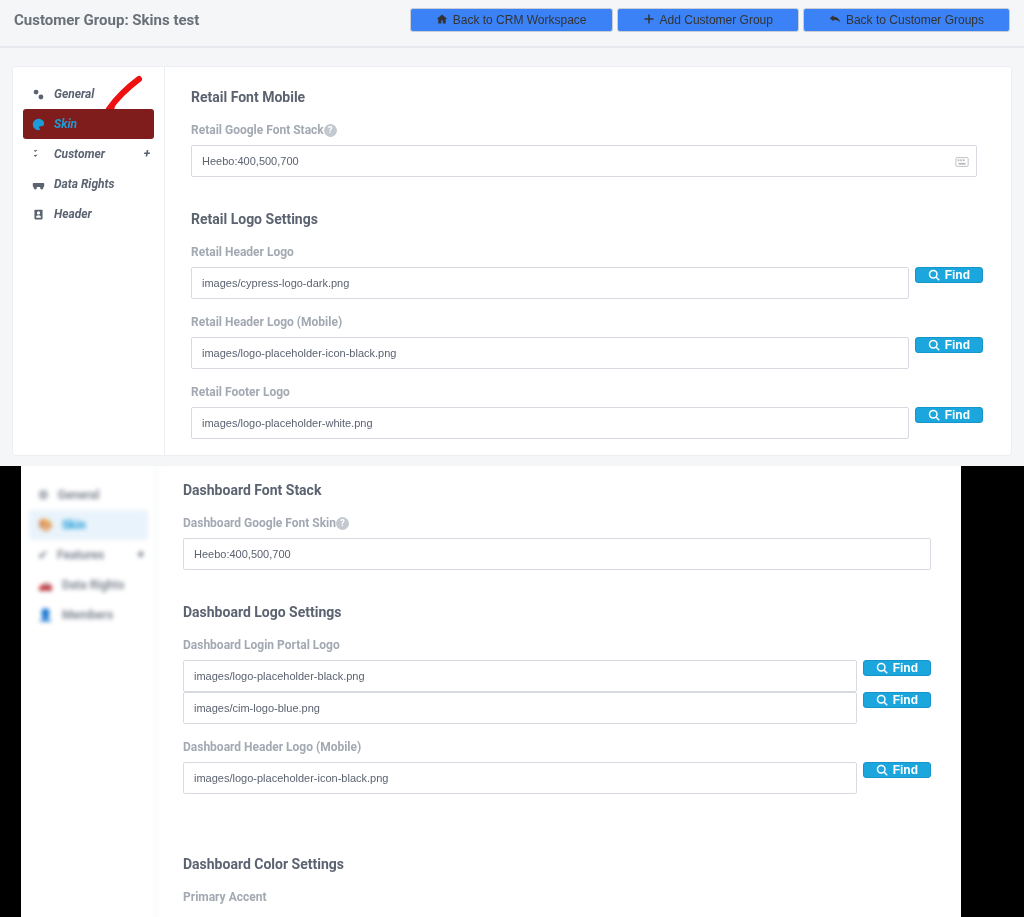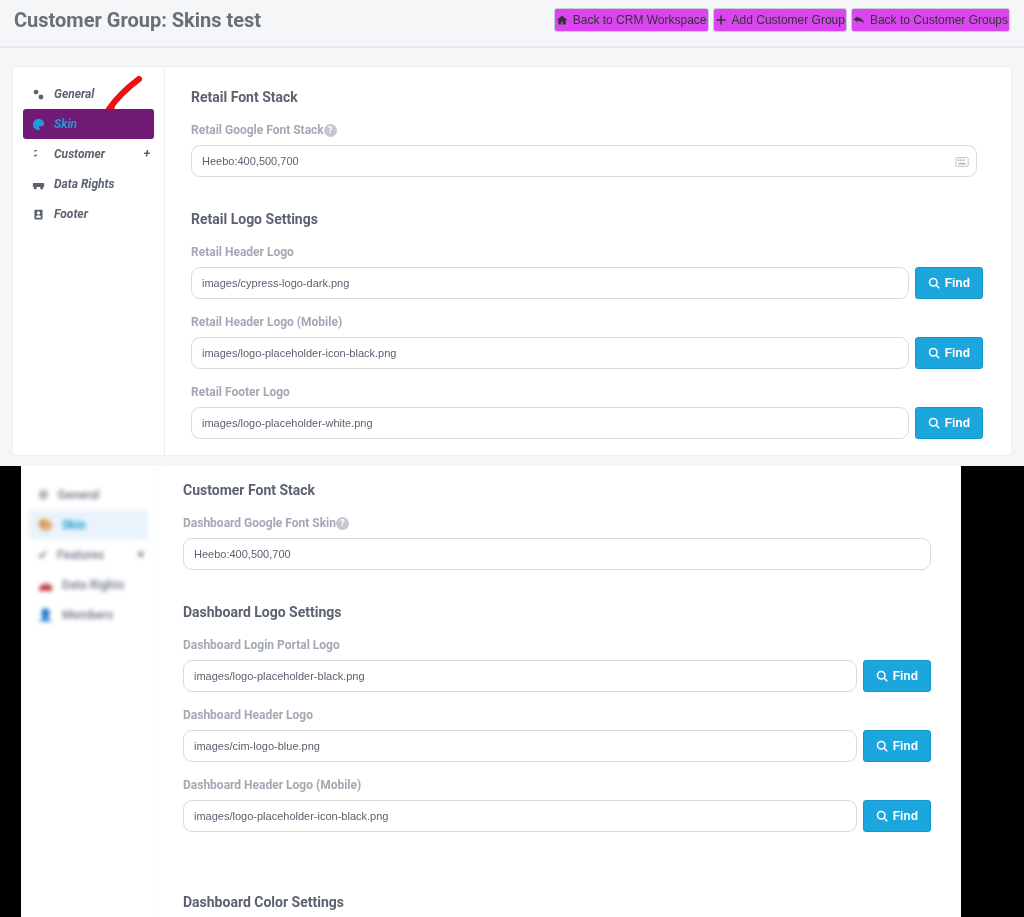--- a/index.html
+++ b/index.html
@@ -1,35 +1,35 @@
 <!DOCTYPE html>
 <html><head>
 <meta charset="utf-8">
 <style>
 * { box-sizing: border-box; margin: 0; padding: 0; }
 body { font-family: -apple-system, BlinkMacSystemFont, "Segoe UI", Roboto, Helvetica, Arial, sans-serif; background: #f4f6f8; color: #333; width: 1024px; }
 .topbar { display: flex; align-items: center; justify-content: space-between; padding: 8px 14px 14px 14px; border-bottom: 2px solid #e6e9ed; }
-.page-title { font-size: 20px; font-weight: 700; color: #6a7078; text-align: right; }
+.page-title { font-size: 15px; font-weight: 700; color: #6a7078; text-align: right; }
 .topbar-actions { display: flex; gap: 4px; }
-.btn { display: inline-flex; align-items: center; gap: 5px; background: #d946ef; border: 1px solid #c9ced6; border-radius: 3px; padding: 4px 1px; font-size: 12px; color: #333; cursor: pointer; }
+.btn { display: inline-flex; align-items: flex-start; gap: 5px; background: #3b82f6; border: 1px solid #c9ced6; border-radius: 3px; padding: 4px 25px; font-size: 12px; color: #333; cursor: pointer; }
 .btn .ico { width: 12px; height: 12px; display: inline-block; }
 
 .panel { background: #fff; margin: 18px 12px 0 12px; border: 1px solid #eceef2; border-radius: 3px; display: flex; min-height: 355px; position: relative; }
 .sidebar { width: 152px; padding: 12px 10px; border-right: 1px solid #eceef2; }
 .sideitem { display: flex; align-items: center; gap: 9px; padding: 8px 9px; font-size: 12px; font-weight: 700; color: #5b6270; border-radius: 3px; cursor: pointer; position: relative; font-style: italic; }
-.sideitem.active { background: #701a75; color: #1b9bd8; }
+.sideitem.active { background: #7f1d1d; color: #1b9bd8; }
 .sideitem .sico { width: 13px; height: 13px; display: inline-flex; align-items: center; justify-content: center; }
 .sideitem .plus { position: absolute; right: 4px; font-weight: 700; color: #5b6270; }
 .content { flex: 1; padding: 16px 28px 16px 26px; }
 .section-title { font-size: 14px; font-weight: 700; color: #5b6270; margin-bottom: 18px; margin-top: 6px; }
 .field-label { font-size: 12px; font-weight: 700; color: #a3a9b3; margin: 16px 0 8px 0; display: flex; align-items: center; gap: 0; }
 .qmark { width: 13px; height: 13px; border-radius: 50%; background: #c4c9d0; color: #fff; font-size: 9px; font-weight: 700; display: inline-flex; align-items: center; justify-content: center; }
 .input-row { display: flex; gap: 6px; align-items: stretch; }
-.text-input { flex: 1; border: 1px solid #d7dbe1; border-radius: 9px; padding: 7px 10px; font-size: 11px; color: #5b6270; background: #fff; height: 32px; }
-.find-btn { background: #1ba6dd; border: 1px solid #1596c9; color: #fff; font-size: 12px; font-weight: 700; padding: 0 12px; border-radius: 3px; display: inline-flex; align-items: center; gap: 5px; cursor: pointer; height: 32px; }
+.text-input { flex: 1; border: 1px solid #d7dbe1; border-radius: 2px; padding: 7px 10px; font-size: 11px; color: #5b6270; background: #fff; height: 32px; }
+.find-btn { background: #1ba6dd; border: 1px solid #1596c9; color: #fff; font-size: 12px; font-weight: 700; padding: 0 12px; border-radius: 3px; display: inline-flex; align-items: center; gap: 5px; cursor: pointer; height: 16px; }
 .find-btn .mag { width: 12px; height: 12px; }
 .kb-icon { width:14px; height:14px; opacity:.55; }
 
 
 .arrow-anno { position: absolute; left: 86px; top: 8px; width: 46px; height: 44px; pointer-events: none; }
 
 
 .black-wrap { width: 1024px; background: #000; margin-top: 10px; padding-bottom: 8px; }
 .panel2 { background: #fff; margin: 0 63px 0 21px; display: flex; min-height: 480px; }
 .sidebar2 { width: 136px; padding: 14px 8px; border-right: 1px solid #eceef2; filter: blur(2.2px); }
@@ -116,26 +116,26 @@
       <span>Data Rights</span>
     </div>
     <div class="sideitem">
       <span class="sico">
           <svg viewBox="0 0 16 16" fill="#5b6270">
             <rect x="3" y="2" width="10" height="12" rx="1"></rect>
             <circle cx="8" cy="6" r="2" fill="#fff"></circle>
             <path d="M5 12c0-2 1-3 3-3s3 1 3 3" fill="#fff"></path>
           </svg>
         </span>
-      <span>Footer</span>
+      <span>Header</span>
     </div>
   </div>
 
   <div class="content">
-    <div class="section-title">Retail Font Stack</div>
+    <div class="section-title">Retail Font Mobile</div>
 
     <div class="field-label">
       <span>Retail Google Font Stack</span>
       <span class="qmark">?</span>
     </div>
     <div class="input-row">
       <input class="text-input" style="padding-right: 32px;" value="Heebo:400,500,700">
       <span style="position:relative; width:0;">
         <span style="position:absolute; right:14px; top:9px;">
           <svg class="kb-icon" viewBox="0 0 16 16" fill="#7a7f88">
@@ -209,21 +209,21 @@
         <span class="sico">🚗</span>
         <span>Data Rights</span>
       </div>
       <div class="sideitem2">
         <span class="sico">👤</span>
         <span>Members</span>
       </div>
     </div>
 
     <div class="content2">
-      <div class="section-title">Customer Font Stack</div>
+      <div class="section-title">Dashboard Font Stack</div>
 
       <div class="field-label">
         <span>Dashboard Google Font Skin</span>
         <span class="qmark">?</span>
       </div>
       <div class="input-row">
         <input class="text-input" value="Heebo:400,500,700" style="">
       </div>
 
       <div class="section-title" style="margin-top:34px">Dashboard Logo Settings</div>
@@ -233,21 +233,20 @@
         <input class="text-input" value="images/logo-placeholder-black.png" style="">
         <button class="find-btn">
           <svg class="mag" viewBox="0 0 16 16" fill="none" stroke="#fff" stroke-width="2">
               <circle cx="7" cy="7" r="5"></circle>
               <path d="M11 11l4 4"></path>
             </svg>
           <span>Find</span>
         </button>
       </div>
 
-      <div class="field-label">Dashboard Header Logo</div>
       <div class="input-row">
         <input class="text-input" value="images/cim-logo-blue.png" style="">
         <button class="find-btn">
           <svg class="mag" viewBox="0 0 16 16" fill="none" stroke="#fff" stroke-width="2">
               <circle cx="7" cy="7" r="5"></circle>
               <path d="M11 11l4 4"></path>
             </svg>
           <span>Find</span>
         </button>
       </div>

